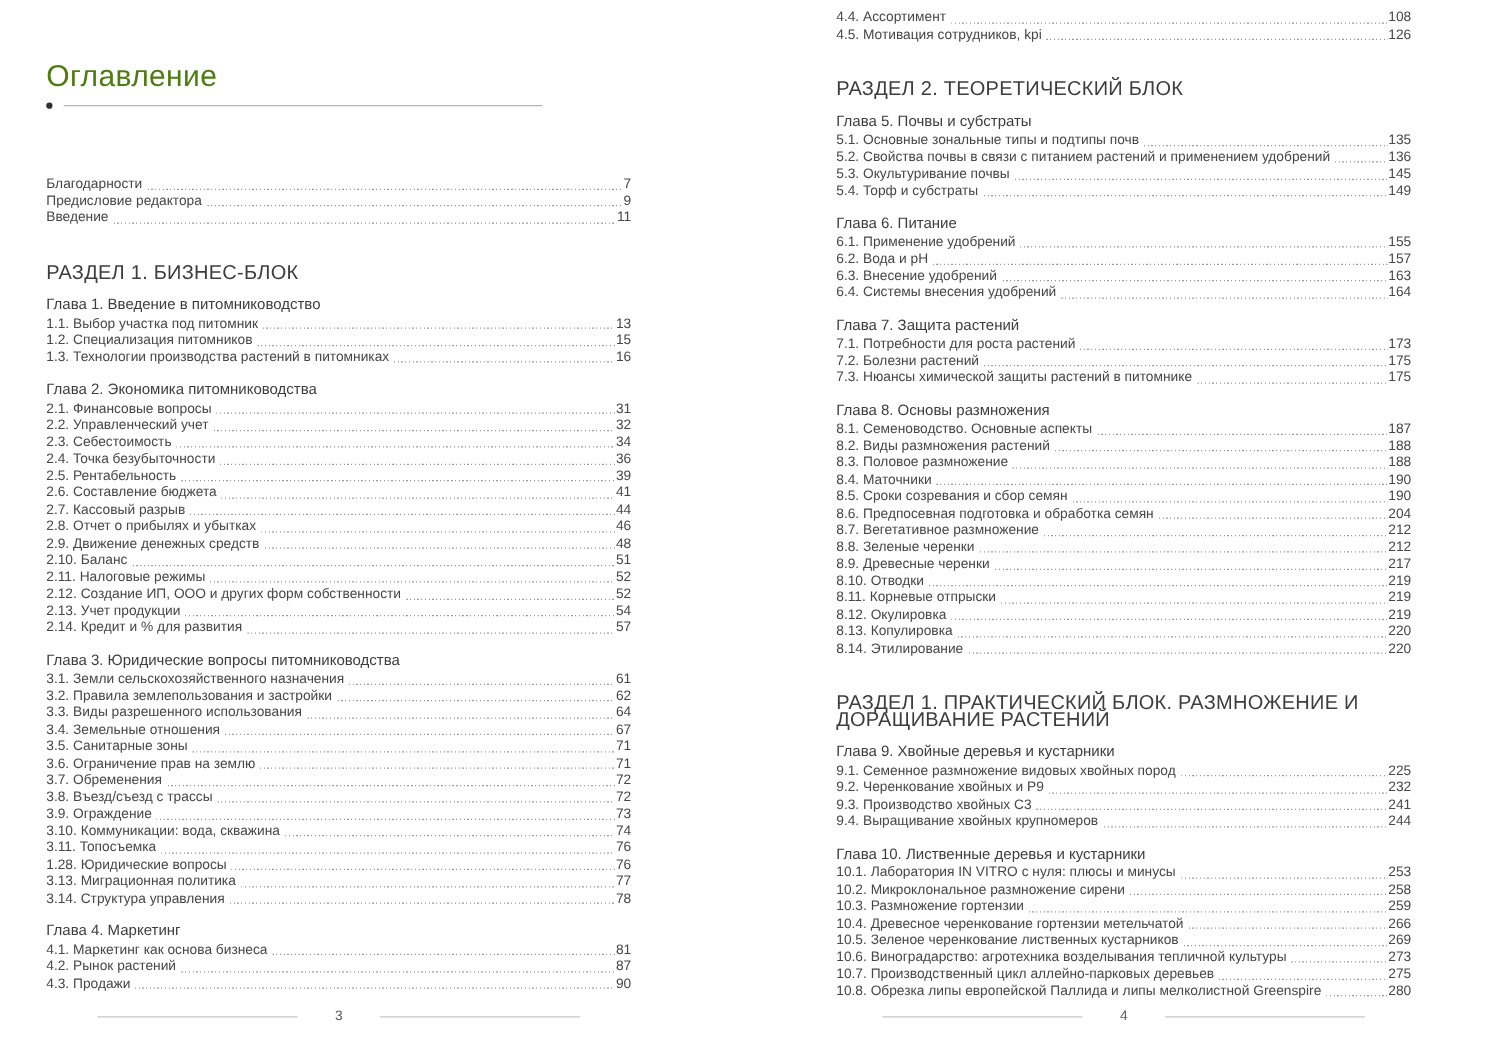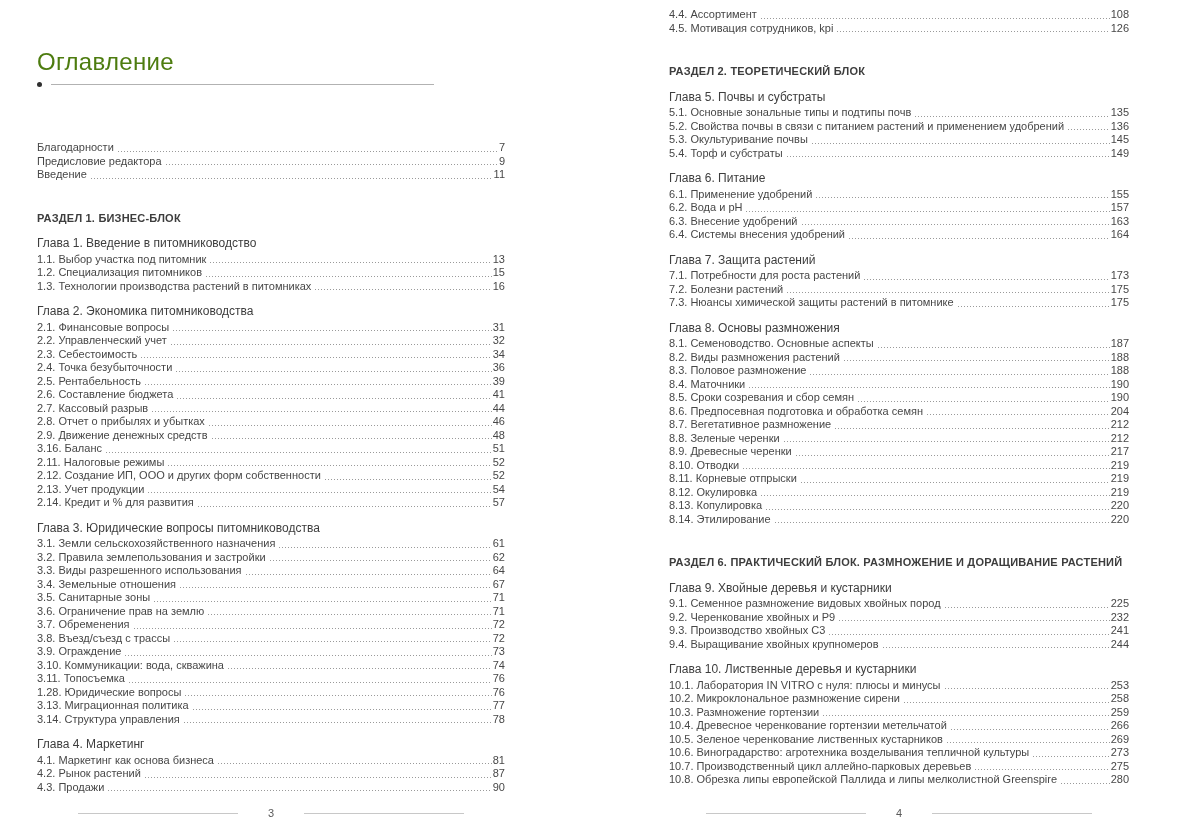--- a/index.html
+++ b/index.html
@@ -77,23 +77,23 @@
     background-image: repeating-linear-gradient(to right,
       #9a9a9a 0, #9a9a9a 1px, transparent 1px, transparent 3px);
   }
   .t-page {
     white-space: nowrap;
     flex: none;
   }
 
   .t-section {
     margin: 30px 0 0 0;
-    font-size: 11px;
+    font-size: 16px;
     line-height: 13.5px;
-    font-weight: 700;
+    font-weight: 400;
     color: #3d3d3d;
     letter-spacing: 0.2px;
   }
   .t-chapter {
     margin: 12px 0 2px 0;
     font-size: 12px;
     line-height: 13.5px;
     font-weight: 400;
     color: #3d3d3d;
   }
@@ -203,21 +203,21 @@
           <span class="t-label">2.8. Отчет о прибылях и убытках</span>
           <span class="t-dots"></span>
           <span class="t-page">46</span>
         </div>
         <div class="t-row">
           <span class="t-label">2.9. Движение денежных средств</span>
           <span class="t-dots"></span>
           <span class="t-page">48</span>
         </div>
         <div class="t-row">
-          <span class="t-label">3.16. Баланс</span>
+          <span class="t-label">2.10. Баланс</span>
           <span class="t-dots"></span>
           <span class="t-page">51</span>
         </div>
         <div class="t-row">
           <span class="t-label">2.11. Налоговые режимы</span>
           <span class="t-dots"></span>
           <span class="t-page">52</span>
         </div>
         <div class="t-row">
           <span class="t-label">2.12. Создание ИП, ООО и других форм собственности</span>
@@ -464,21 +464,21 @@
         <div class="t-row">
           <span class="t-label">8.13. Копулировка</span>
           <span class="t-dots"></span>
           <span class="t-page">220</span>
         </div>
         <div class="t-row">
           <span class="t-label">8.14. Этилирование</span>
           <span class="t-dots"></span>
           <span class="t-page">220</span>
         </div>
-        <div class="t-section">РАЗДЕЛ 6. ПРАКТИЧЕСКИЙ БЛОК. РАЗМНОЖЕНИЕ И ДОРАЩИВАНИЕ РАСТЕНИЙ</div>
+        <div class="t-section">РАЗДЕЛ 1. ПРАКТИЧЕСКИЙ БЛОК. РАЗМНОЖЕНИЕ И ДОРАЩИВАНИЕ РАСТЕНИЙ</div>
         <div class="t-chapter">Глава 9. Хвойные деревья и кустарники</div>
         <div class="t-row">
           <span class="t-label">9.1. Семенное размножение видовых хвойных пород</span>
           <span class="t-dots"></span>
           <span class="t-page">225</span>
         </div>
         <div class="t-row">
           <span class="t-label">9.2. Черенкование хвойных и P9</span>
           <span class="t-dots"></span>
           <span class="t-page">232</span>

